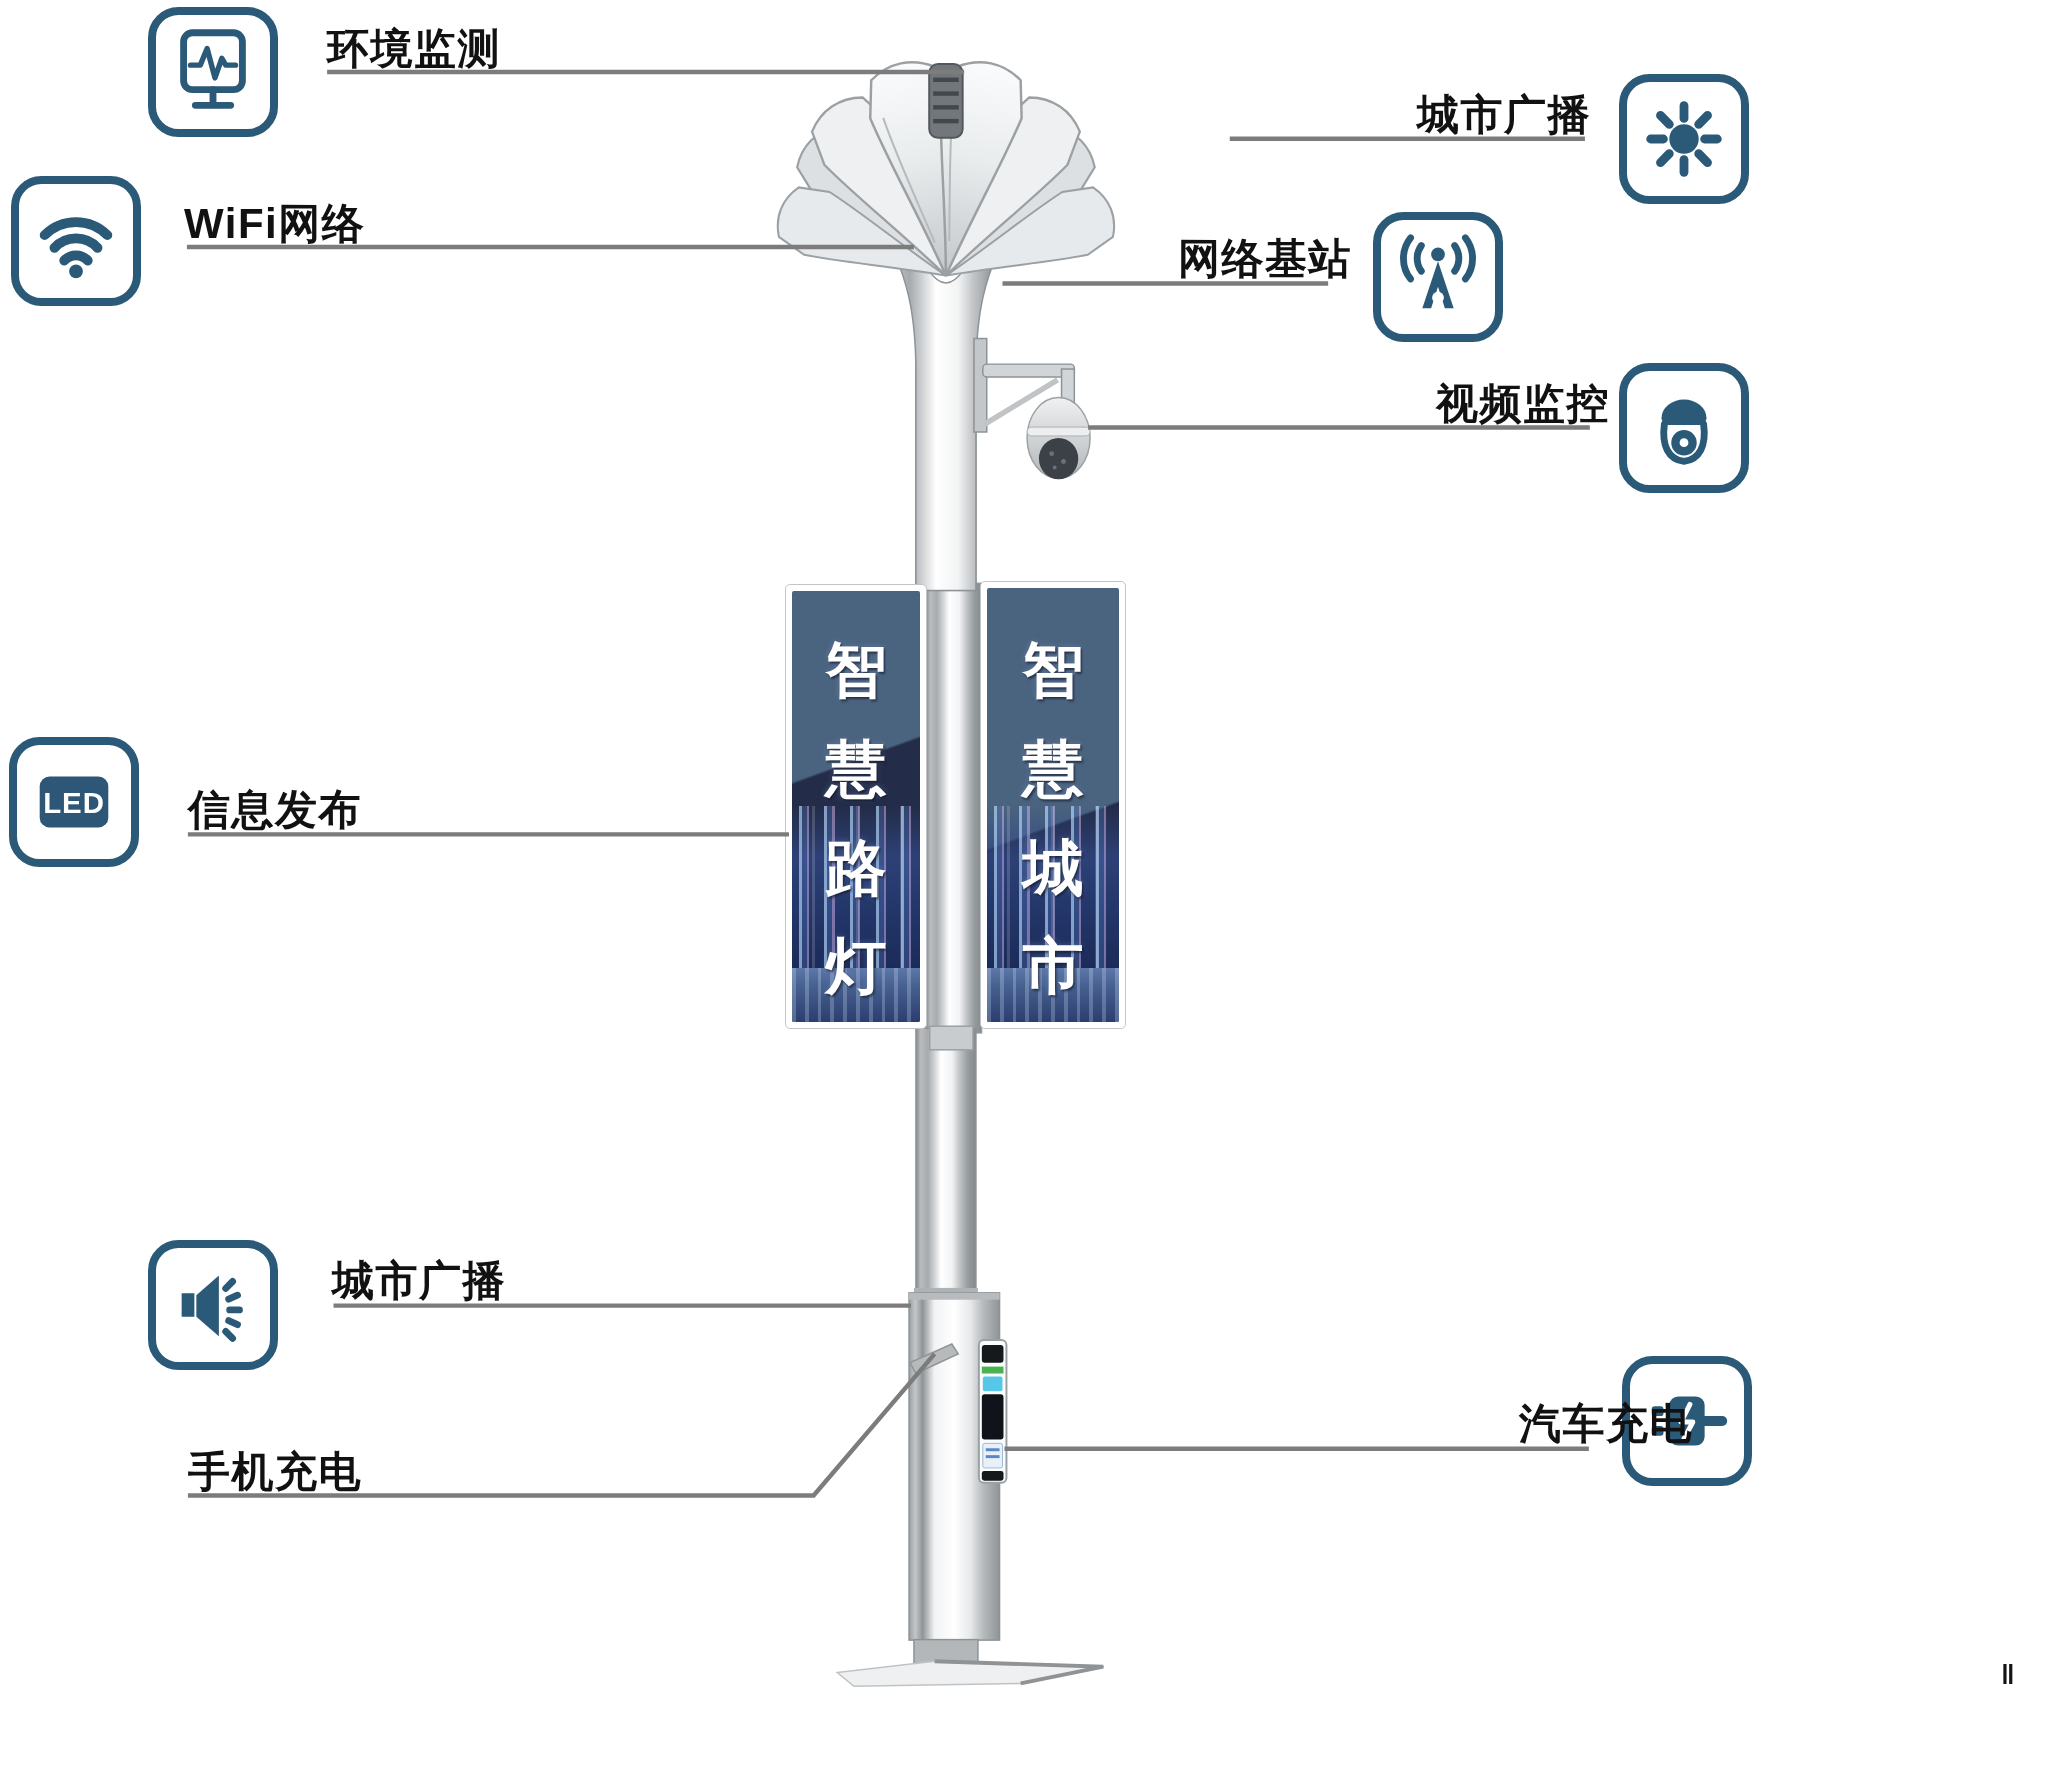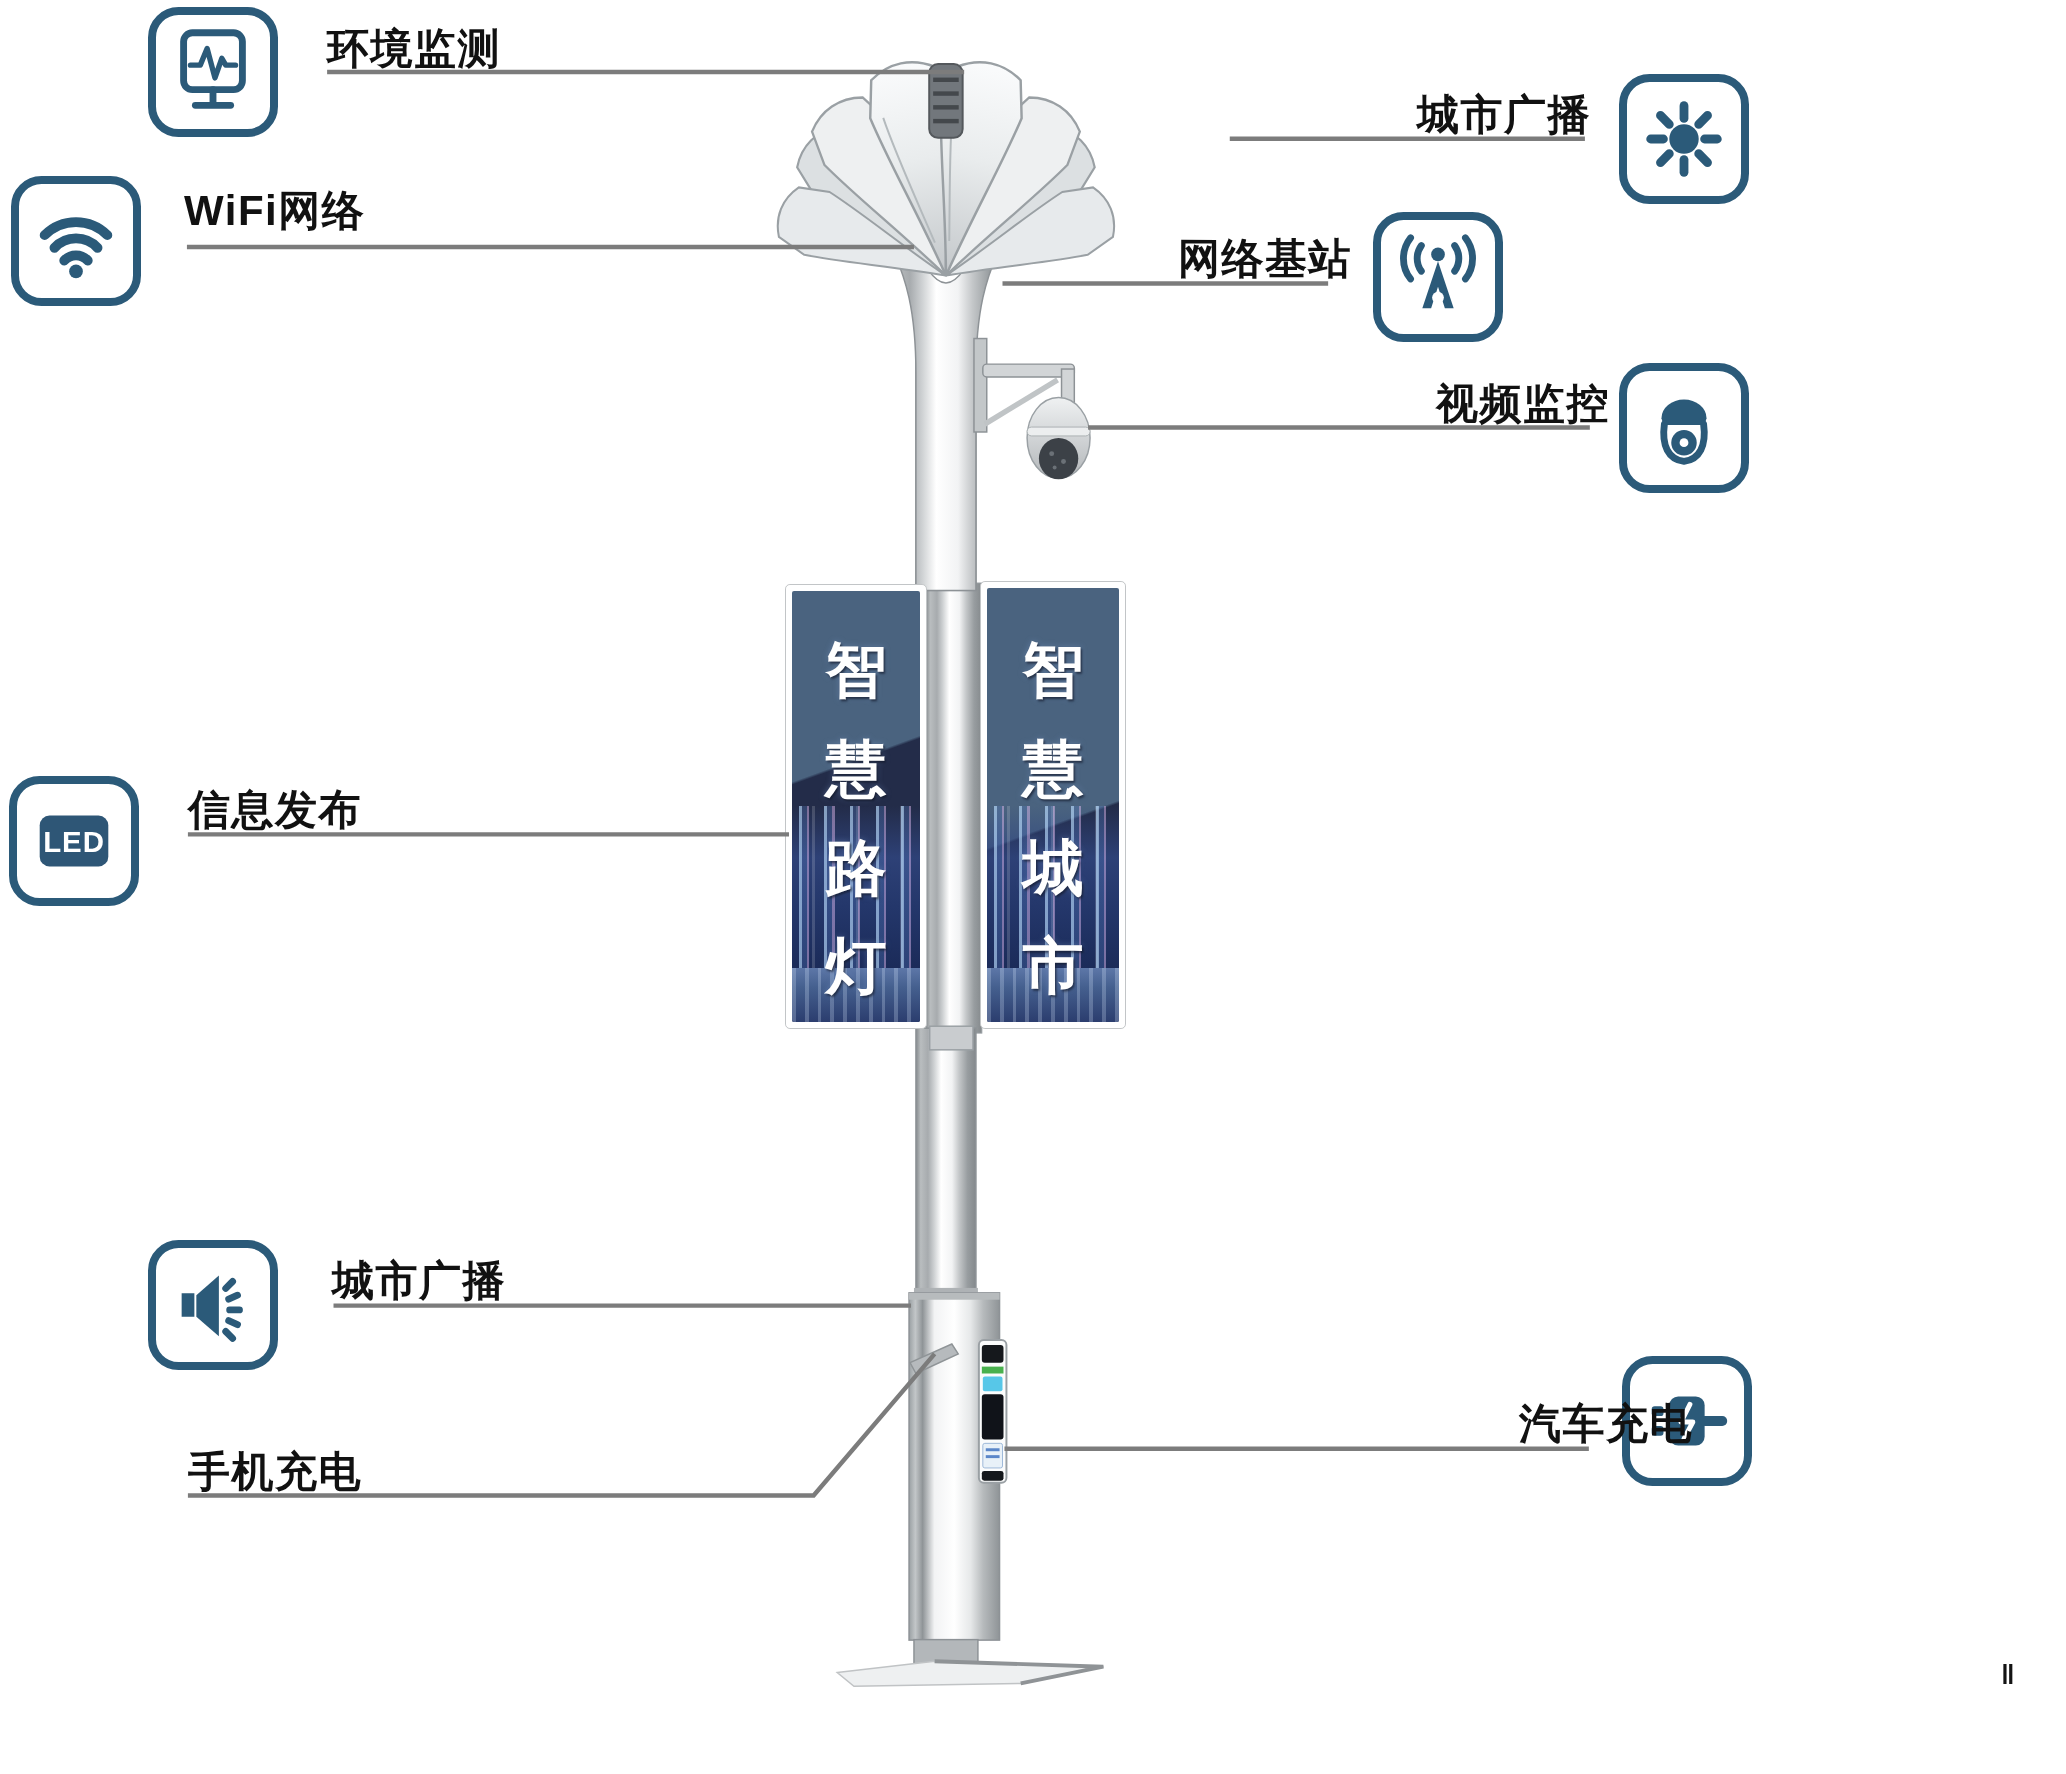--- a/index.html
+++ b/index.html
@@ -11,31 +11,31 @@
   
   .icon-box{position:absolute;width:130px;height:130px;background:#fff;
             border:8.9px solid #2b5a79;border-radius:30.5px;box-sizing:border-box;
             display:flex;align-items:center;justify-content:center;z-index:6;}
   .icon-box svg{width:98px;height:98px;}
   .ic-env{left:148px;top:6.9px;}
   .ic-sun{left:1619px;top:74px;}
   .ic-wifi{left:10.8px;top:176px;}
   .ic-antenna{left:1373px;top:212px;}
   .ic-cctv{left:1619px;top:363px;}
-  .ic-led{left:8.9px;top:776px;text-align:center;}
+  .ic-led{left:8.9px;top:737px;text-align:center;}
   .ic-speaker{left:148px;top:1240px;}
   .ic-usb{left:8.9px;top:1425px;}
   .ic-ev{left:1622px;top:1356px;}
 
   
   .feature-label{position:absolute;font-size:42px;font-weight:700;color:#111;
                  letter-spacing:1.5px;white-space:nowrap;z-index:6;line-height:41px;}
   .lb-env{left:327px;top:27.5px;}
   .lb-sun{left:1417px;top:94px;}
-  .lb-wifi{left:184px;top:190px;}
+  .lb-wifi{left:184px;top:203px;}
   .lb-antenna{left:1178px;top:238px;}
   .lb-cctv{left:1436px;top:383px;}
   .lb-led{left:188px;top:789px;}
   .lb-speaker{left:332px;top:1260px;}
   .lb-usb{left:188px;top:1451px;}
   .lb-ev{left:1519px;top:1403px;}
 
   
   .banner{position:absolute;background:#fff;border:1.5px solid #c2c5c7;border-radius:4.9px;
           padding:6.4px;box-sizing:border-box;z-index:4;}

